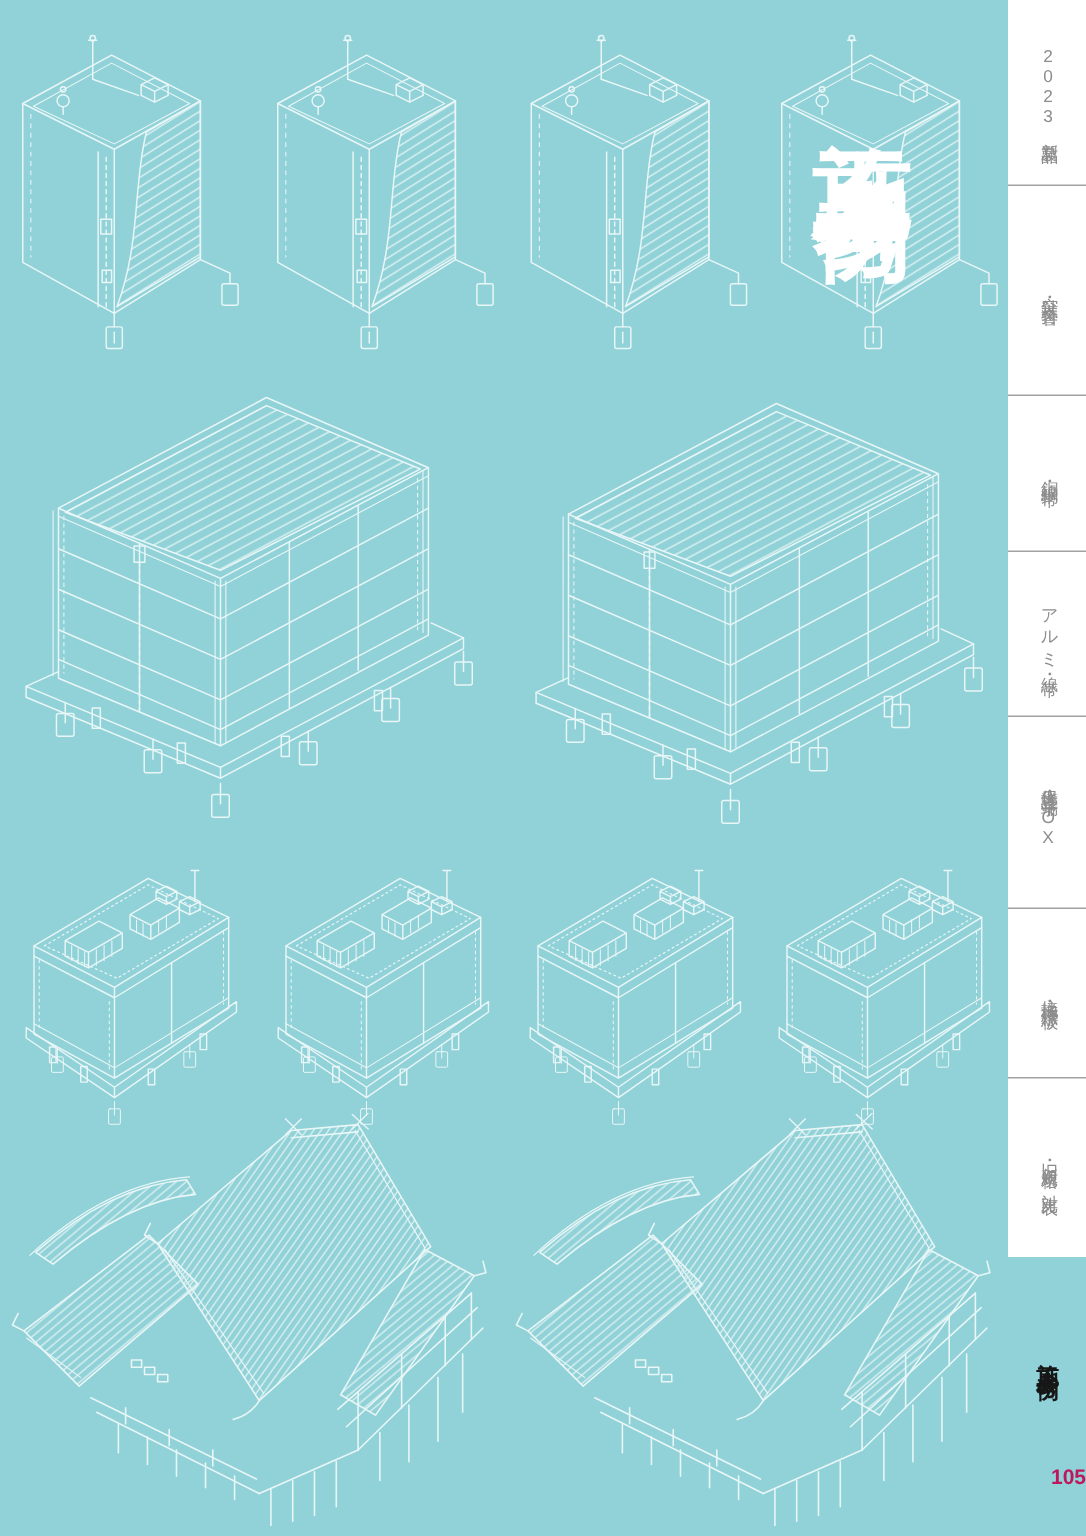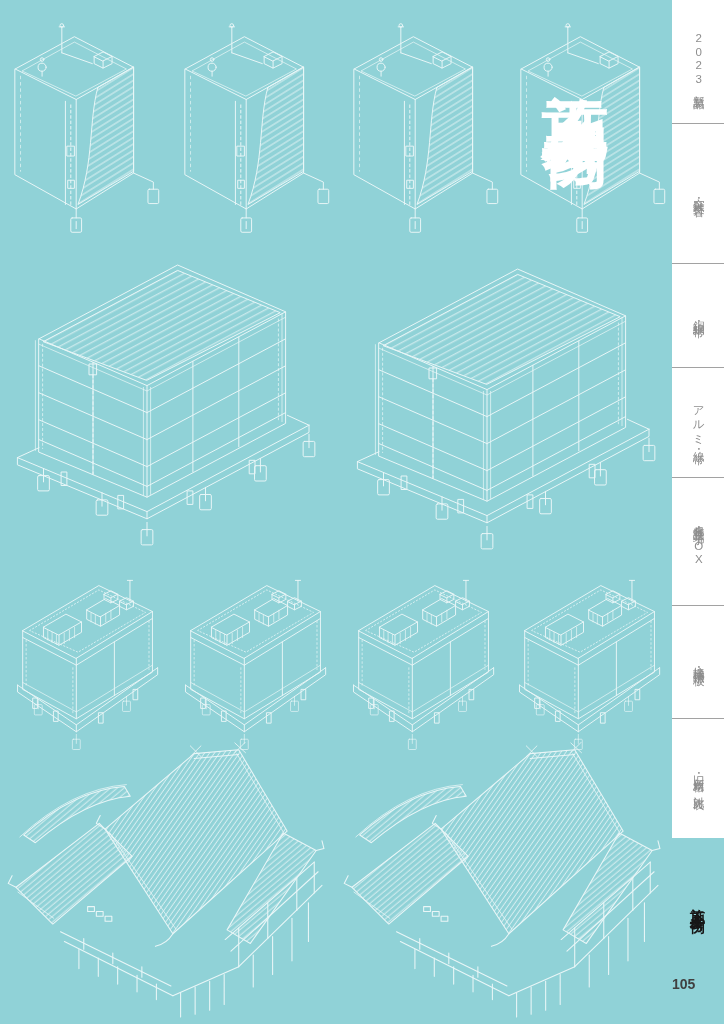--- a/index.html
+++ b/index.html
@@ -28,22 +28,22 @@
   }
   .active-tab {
     position:absolute; left:672px; top:848px; width:52px; height:110px;
     display:flex; align-items:center; justify-content:center;
   }
   .active-tab span {
     writing-mode:vertical-rl; text-orientation:upright;
     font-size:15px; font-weight:700; letter-spacing:2.5px; color:#171717; line-height:1; white-space:nowrap;
   }
   .pagenum {
-    position:absolute; left:672px; top:976px; width:52px; text-align:left;
-    font-size:14px; font-weight:700; color:#404040;
+    position:absolute; left:672px; top:976px; width:52px; text-align:right;
+    font-size:14px; font-weight:700; color:#be185d;
   }
 </style>
 </head>
 <body>
 
 <div class="page">
 
   <div class="canvas">
     <svg class="art" width="672" height="1024" viewBox="0 0 672 1024">
       <defs>

